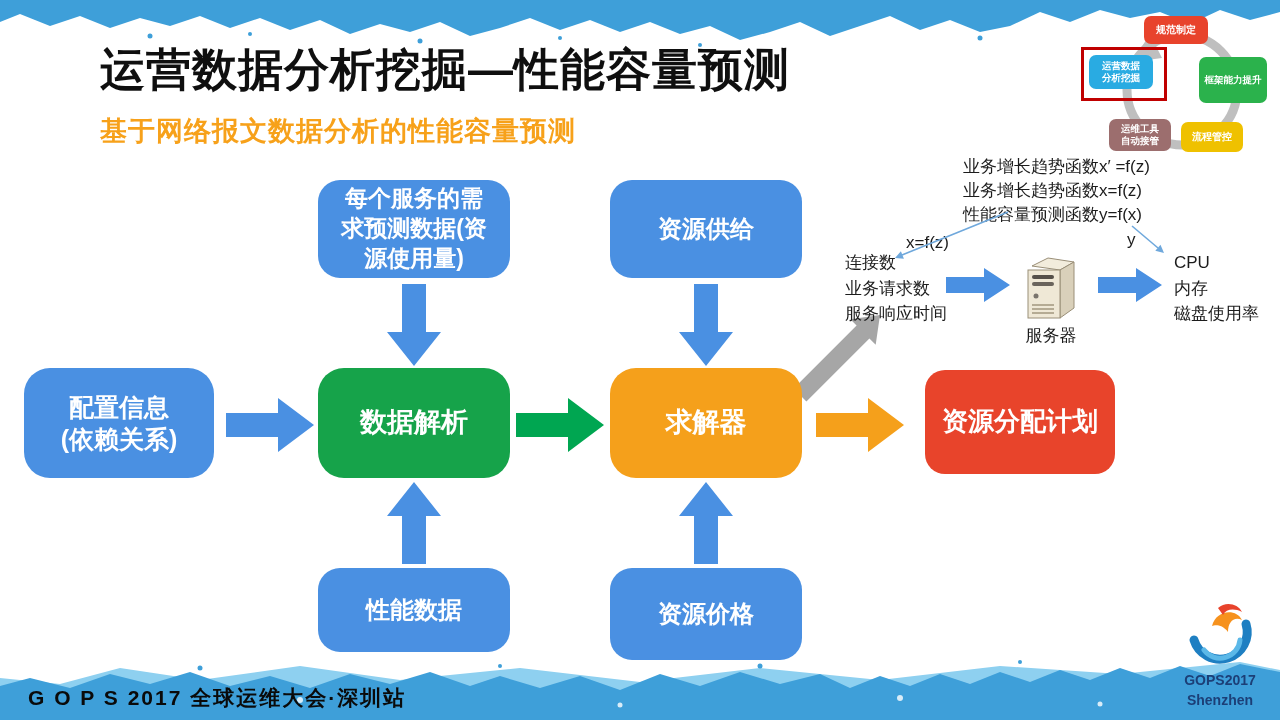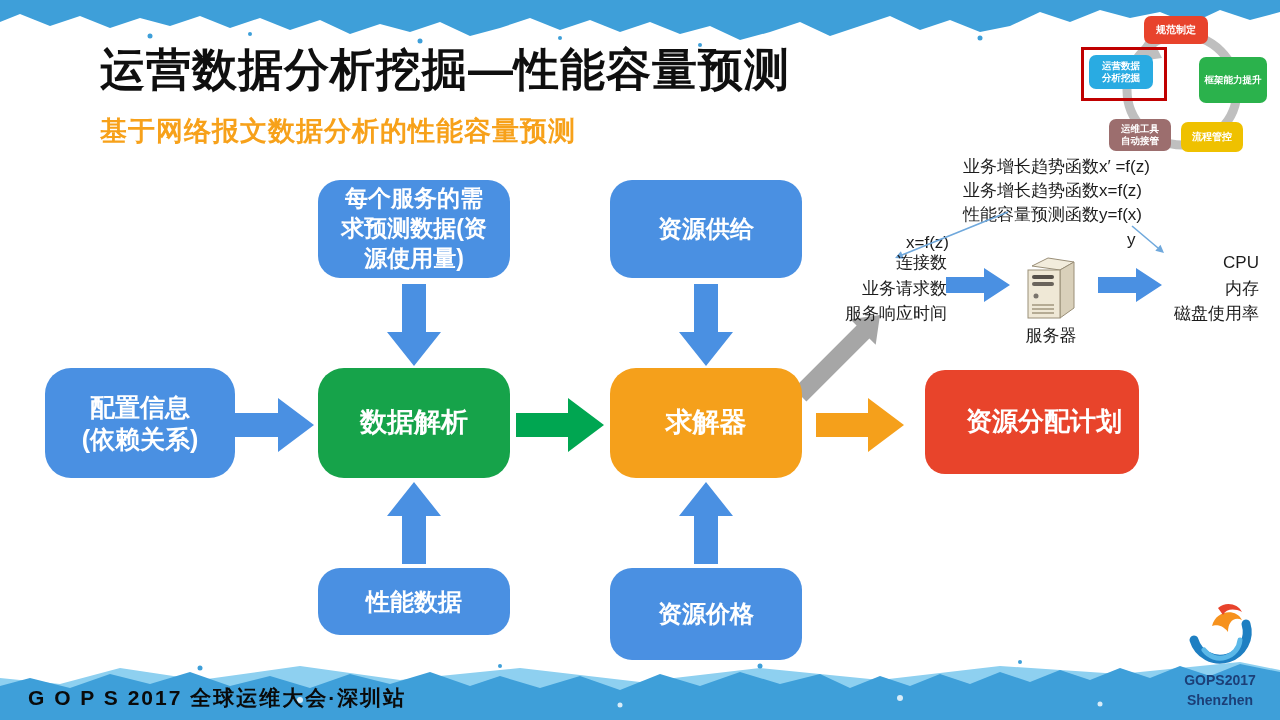--- a/index.html
+++ b/index.html
@@ -8,21 +8,21 @@
   .abs{position:absolute;}
   .flow-box{display:flex;align-items:center;justify-content:center;text-align:center;
             color:#fff;font-weight:700;white-space:pre-line;line-height:1.3;}
   .bg-blue{background:#4A90E2;}
   .bg-green{background:#16A34A;}
   .bg-orange{background:#F5A01B;}
   .bg-red{background:#E8442B;}
   .cycle-box{display:flex;align-items:center;justify-content:center;text-align:center;
              color:#fff;font-weight:700;white-space:pre-line;line-height:1.25;
              font-size:10px;border-radius:7px;}
-  .metric-list div{font-size:17px;color:#1c1c1c;line-height:1.5;text-align:right;}
+  .metric-list div{font-size:17px;color:#1c1c1c;line-height:1.5;}
   .formula{font-size:17px;color:#1c1c1c;line-height:1.42;}
   .title{font-size:45px;font-weight:700;color:#0f0f0f;letter-spacing:1px;}
   .subtitle{font-size:27px;font-weight:800;color:#F7A11A;letter-spacing:1px;}
   .footer-text{font-size:21px;font-weight:900;color:#0a0a0a;letter-spacing:2px;}
   .logo-text{font-size:14px;font-weight:800;color:#1C3F77;text-align:center;width:110px;}
   svg{display:block;}
 </style>
 </head>
 <body>
 
@@ -106,49 +106,49 @@
 源使用量)</div>
 <div class="abs flow-box bg-blue" style="left:610px;top:180px;width:192px;height:98px;border-radius:22px;font-size:24px;">资源供给</div>
 
 <svg class="abs" style="left:387px;top:284px;" width="54" height="82" viewBox="0 0 54 82">
   <polygon points="15,0 39,0 39,48 54,48 27,82 0,48 15,48" fill="#4A90E2"></polygon>
 </svg>
 <svg class="abs" style="left:679px;top:284px;" width="54" height="82" viewBox="0 0 54 82">
   <polygon points="15,0 39,0 39,48 54,48 27,82 0,48 15,48" fill="#4A90E2"></polygon>
 </svg>
 
-<div class="abs flow-box bg-blue" style="left:45px;top:368px;width:190px;height:110px;border-radius:26px;font-size:25px;">配置信息
+<div class="abs flow-box bg-blue" style="left:24px;top:368px;width:190px;height:110px;border-radius:26px;font-size:25px;">配置信息
 (依赖关系)</div>
 
 <svg class="abs" style="left:226px;top:398px;" width="88" height="54" viewBox="0 0 88 54">
   <polygon points="0,15 52,15 52,0 88,27 52,54 52,39 0,39" fill="#4A90E2"></polygon>
 </svg>
 
 <div class="abs flow-box bg-green" style="left:318px;top:368px;width:192px;height:110px;border-radius:26px;font-size:27px;">数据解析</div>
 
 <svg class="abs" style="left:516px;top:398px;" width="88" height="54" viewBox="0 0 88 54">
   <polygon points="0,15 52,15 52,0 88,27 52,54 52,39 0,39" fill="#00A651"></polygon>
 </svg>
 
 <div class="abs flow-box bg-orange" style="left:610px;top:368px;width:192px;height:110px;border-radius:26px;font-size:27px;">求解器</div>
 
 <svg class="abs" style="left:816px;top:398px;" width="88" height="54" viewBox="0 0 88 54">
   <polygon points="0,15 52,15 52,0 88,27 52,54 52,39 0,39" fill="#F5A01B"></polygon>
 </svg>
 
-<div class="abs flow-box bg-red" style="left:925px;top:370px;width:190px;height:104px;border-radius:20px;font-size:26px;padding-left:24px;">资源分配计划</div>
+<div class="abs flow-box bg-red" style="left:925px;top:370px;width:190px;height:104px;border-radius:20px;font-size:26px;">资源分配计划</div>
 
 <svg class="abs" style="left:387px;top:482px;" width="54" height="82" viewBox="0 0 54 82">
   <polygon points="27,0 54,34 39,34 39,82 15,82 15,34 0,34" fill="#4A90E2"></polygon>
 </svg>
 <svg class="abs" style="left:679px;top:482px;" width="54" height="82" viewBox="0 0 54 82">
   <polygon points="27,0 54,34 39,34 39,82 15,82 15,34 0,34" fill="#4A90E2"></polygon>
 </svg>
 
-<div class="abs flow-box bg-blue" style="left:318px;top:568px;width:192px;height:67px;border-radius:22px;font-size:24px;">性能数据</div>
+<div class="abs flow-box bg-blue" style="left:318px;top:568px;width:192px;height:84px;border-radius:22px;font-size:24px;">性能数据</div>
 <div class="abs flow-box bg-blue" style="left:610px;top:568px;width:192px;height:92px;border-radius:22px;font-size:24px;">资源价格</div>
 
 <svg class="abs" style="left:0;top:660px;" width="1280" height="60" viewBox="0 0 1280 60">
   <polygon fill="#8ED0F0" points="0,60 0,18 60,24 120,8 200,20 300,6 400,20 520,8 640,22 760,8 880,20 1000,6 1120,14 1240,2 1280,10 1280,60"></polygon>
   <polygon fill="#3E9FD9" points="0,60 0,26 30,18 70,28 110,14 150,24 190,12 230,26 270,16 310,28 350,14 390,24 430,12 470,26 500,16 540,28 580,16 620,30 660,14 700,26 740,12 780,24 820,14 850,28 880,16 910,26 940,14 970,24 1000,12 1030,22 1060,10 1090,20 1120,8 1150,18 1180,6 1210,16 1240,4 1280,12 1280,60"></polygon>
   <circle cx="300" cy="40" r="3" fill="#ffffff" opacity="0.8"></circle>
     <circle cx="620" cy="45" r="2.5" fill="#ffffff" opacity="0.8"></circle>
   <circle cx="900" cy="38" r="3" fill="#ffffff" opacity="0.8"></circle>
     <circle cx="1100" cy="44" r="2.5" fill="#ffffff" opacity="0.8"></circle>
   <circle cx="200" cy="8" r="2.5" fill="#3E9FD9"></circle>

